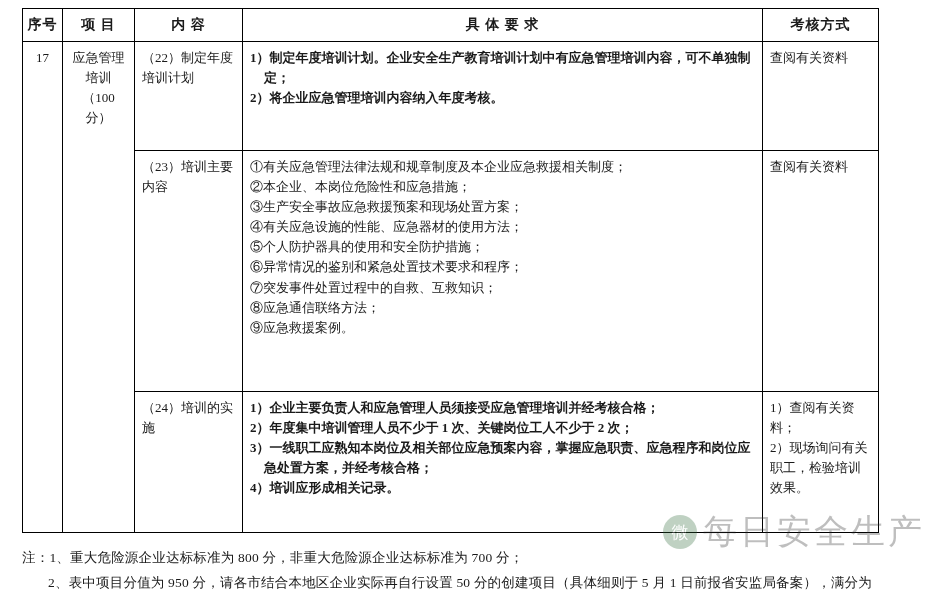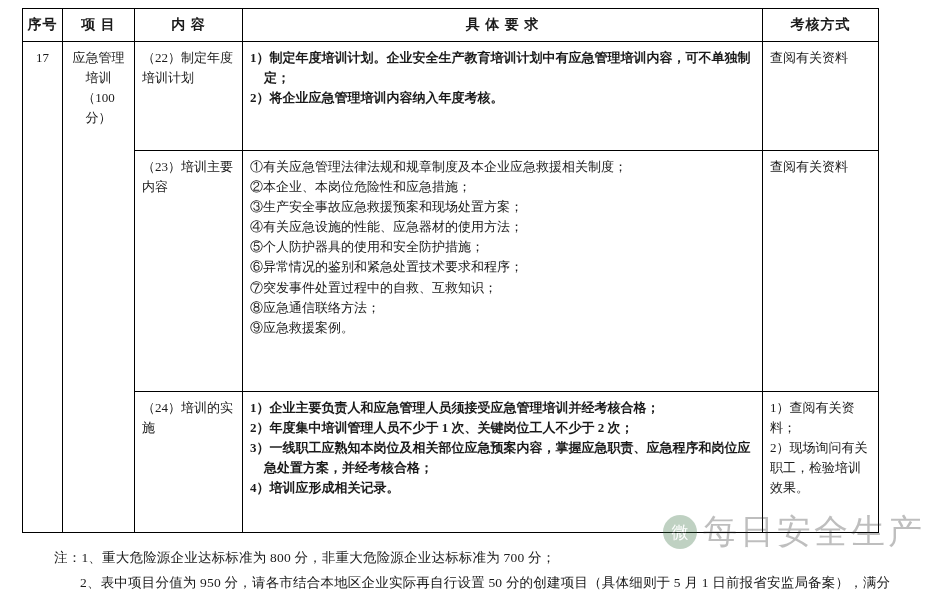--- a/index.html
+++ b/index.html
@@ -81,21 +81,21 @@
 
   .line { display: block; white-space: pre-wrap; }
   .indent-hang { display: block; padding-left: 14px; text-indent: -14px; font-weight: bold; }
 
   .notes {
     margin: 12px 0 0 8px;
     font-size: 13.5px;
     line-height: 1.9;
     letter-spacing: 0.2px;
   }
-  .notes .n-line { display: block; margin-left: 32px; }
+  .notes .n-line { display: block; }
   .notes .n-first { text-indent: 0; }
   .notes .n-second { text-indent: 26px; }
 
   
   .watermark {
     position: absolute;
     right: 10px;
     bottom: 16px;
     display: flex;
     align-items: center;

